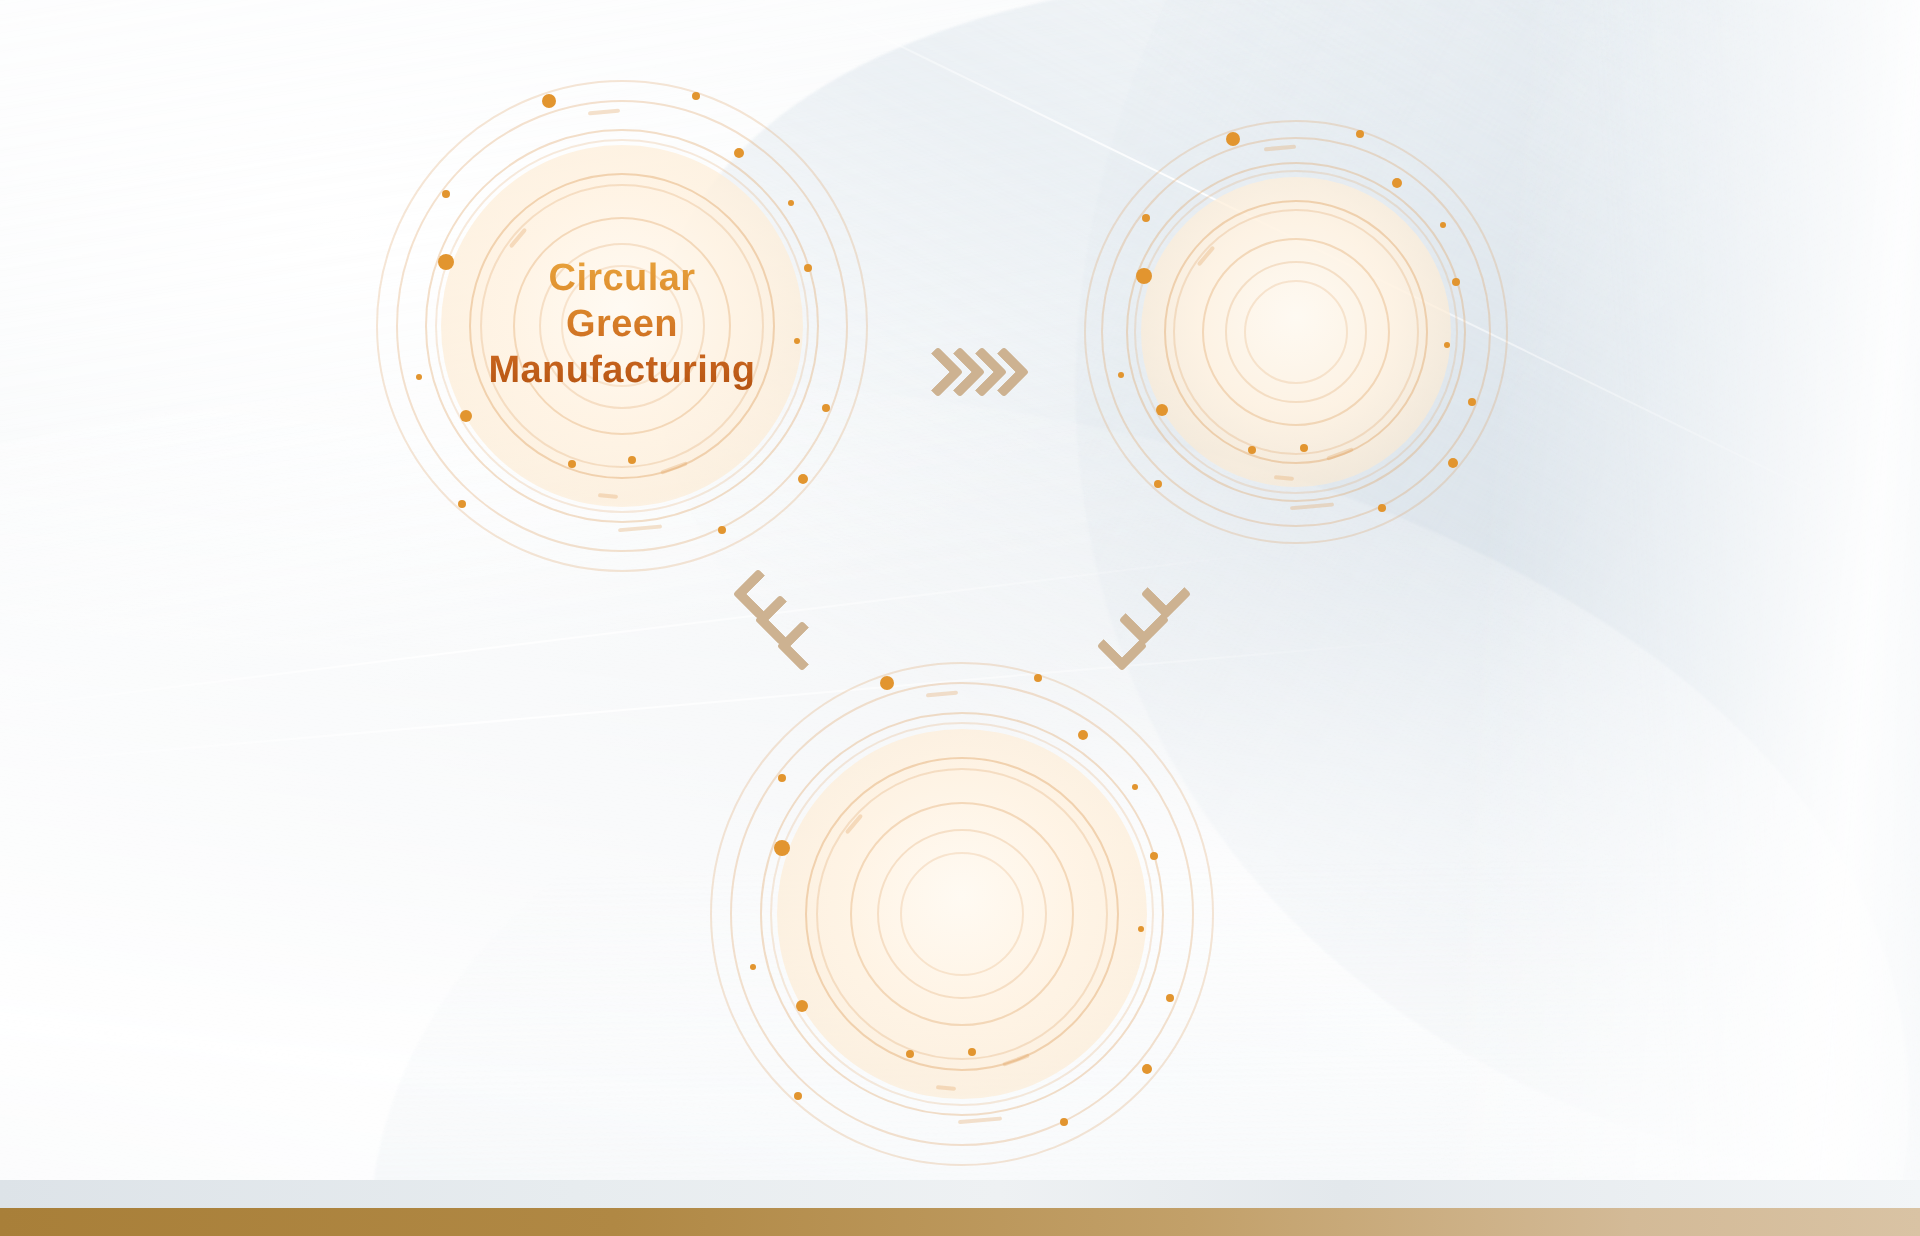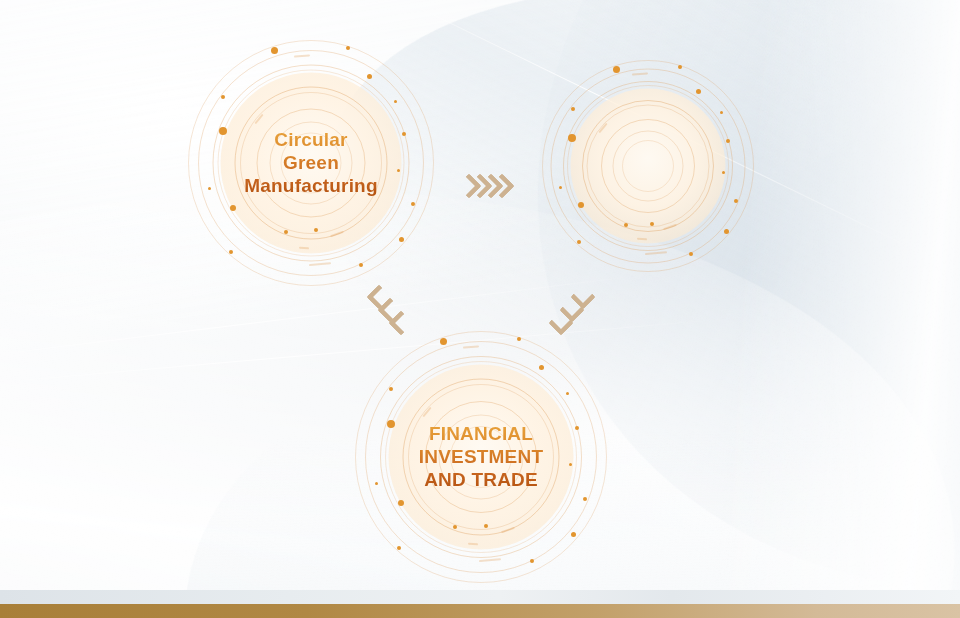--- a/index.html
+++ b/index.html
@@ -303,23 +303,20 @@
       <div class="dot" style="width: 4px; height: 4px; left: 218.63px; top: 93.7628px;"></div>
       <div class="dot" style="width: 3px; height: 3px; left: 213.158px; top: 131.344px;"></div>
       <div class="dot" style="width: 4px; height: 4px; left: 227.308px; top: 165.143px;"></div>
       <div class="dot" style="width: 5px; height: 5px; left: 215.383px; top: 200.438px;"></div>
       <div class="dot" style="width: 4px; height: 4px; left: 173.961px; top: 227.485px;"></div>
       <div class="dot" style="width: 4px; height: 4px; left: 127.796px; top: 191.583px;"></div>
       <div class="dot" style="width: 4px; height: 4px; left: 97.3485px; top: 193.477px;"></div>
       <div class="dot" style="width: 6px; height: 6px; left: 41.8927px; top: 168.25px;"></div>
       <div class="dot" style="width: 3px; height: 3px; left: 19.1932px; top: 149.507px;"></div>
       <div class="dot" style="width: 4px; height: 4px; left: 41.0315px; top: 214.035px;"></div>
-      <div class="node-label" style="font-size: 19px;">FINANCIAL
-INVESTMENT
-AND TRADE</div>
     </div>
 
   <div class="chev-group" id="conn-0" style="left: 460px; top: 177px;">
     <span class="chev r" style="left:0px;  top:0px;"></span>
     <span class="chev r" style="left:11px; top:0px;"></span>
     <span class="chev r" style="left:22px; top:0px;"></span>
     <span class="chev r" style="left:33px; top:0px;"></span>
   </div>
 
   <div class="chev-group" id="conn-1" style="left: 370px; top: 288px;">

